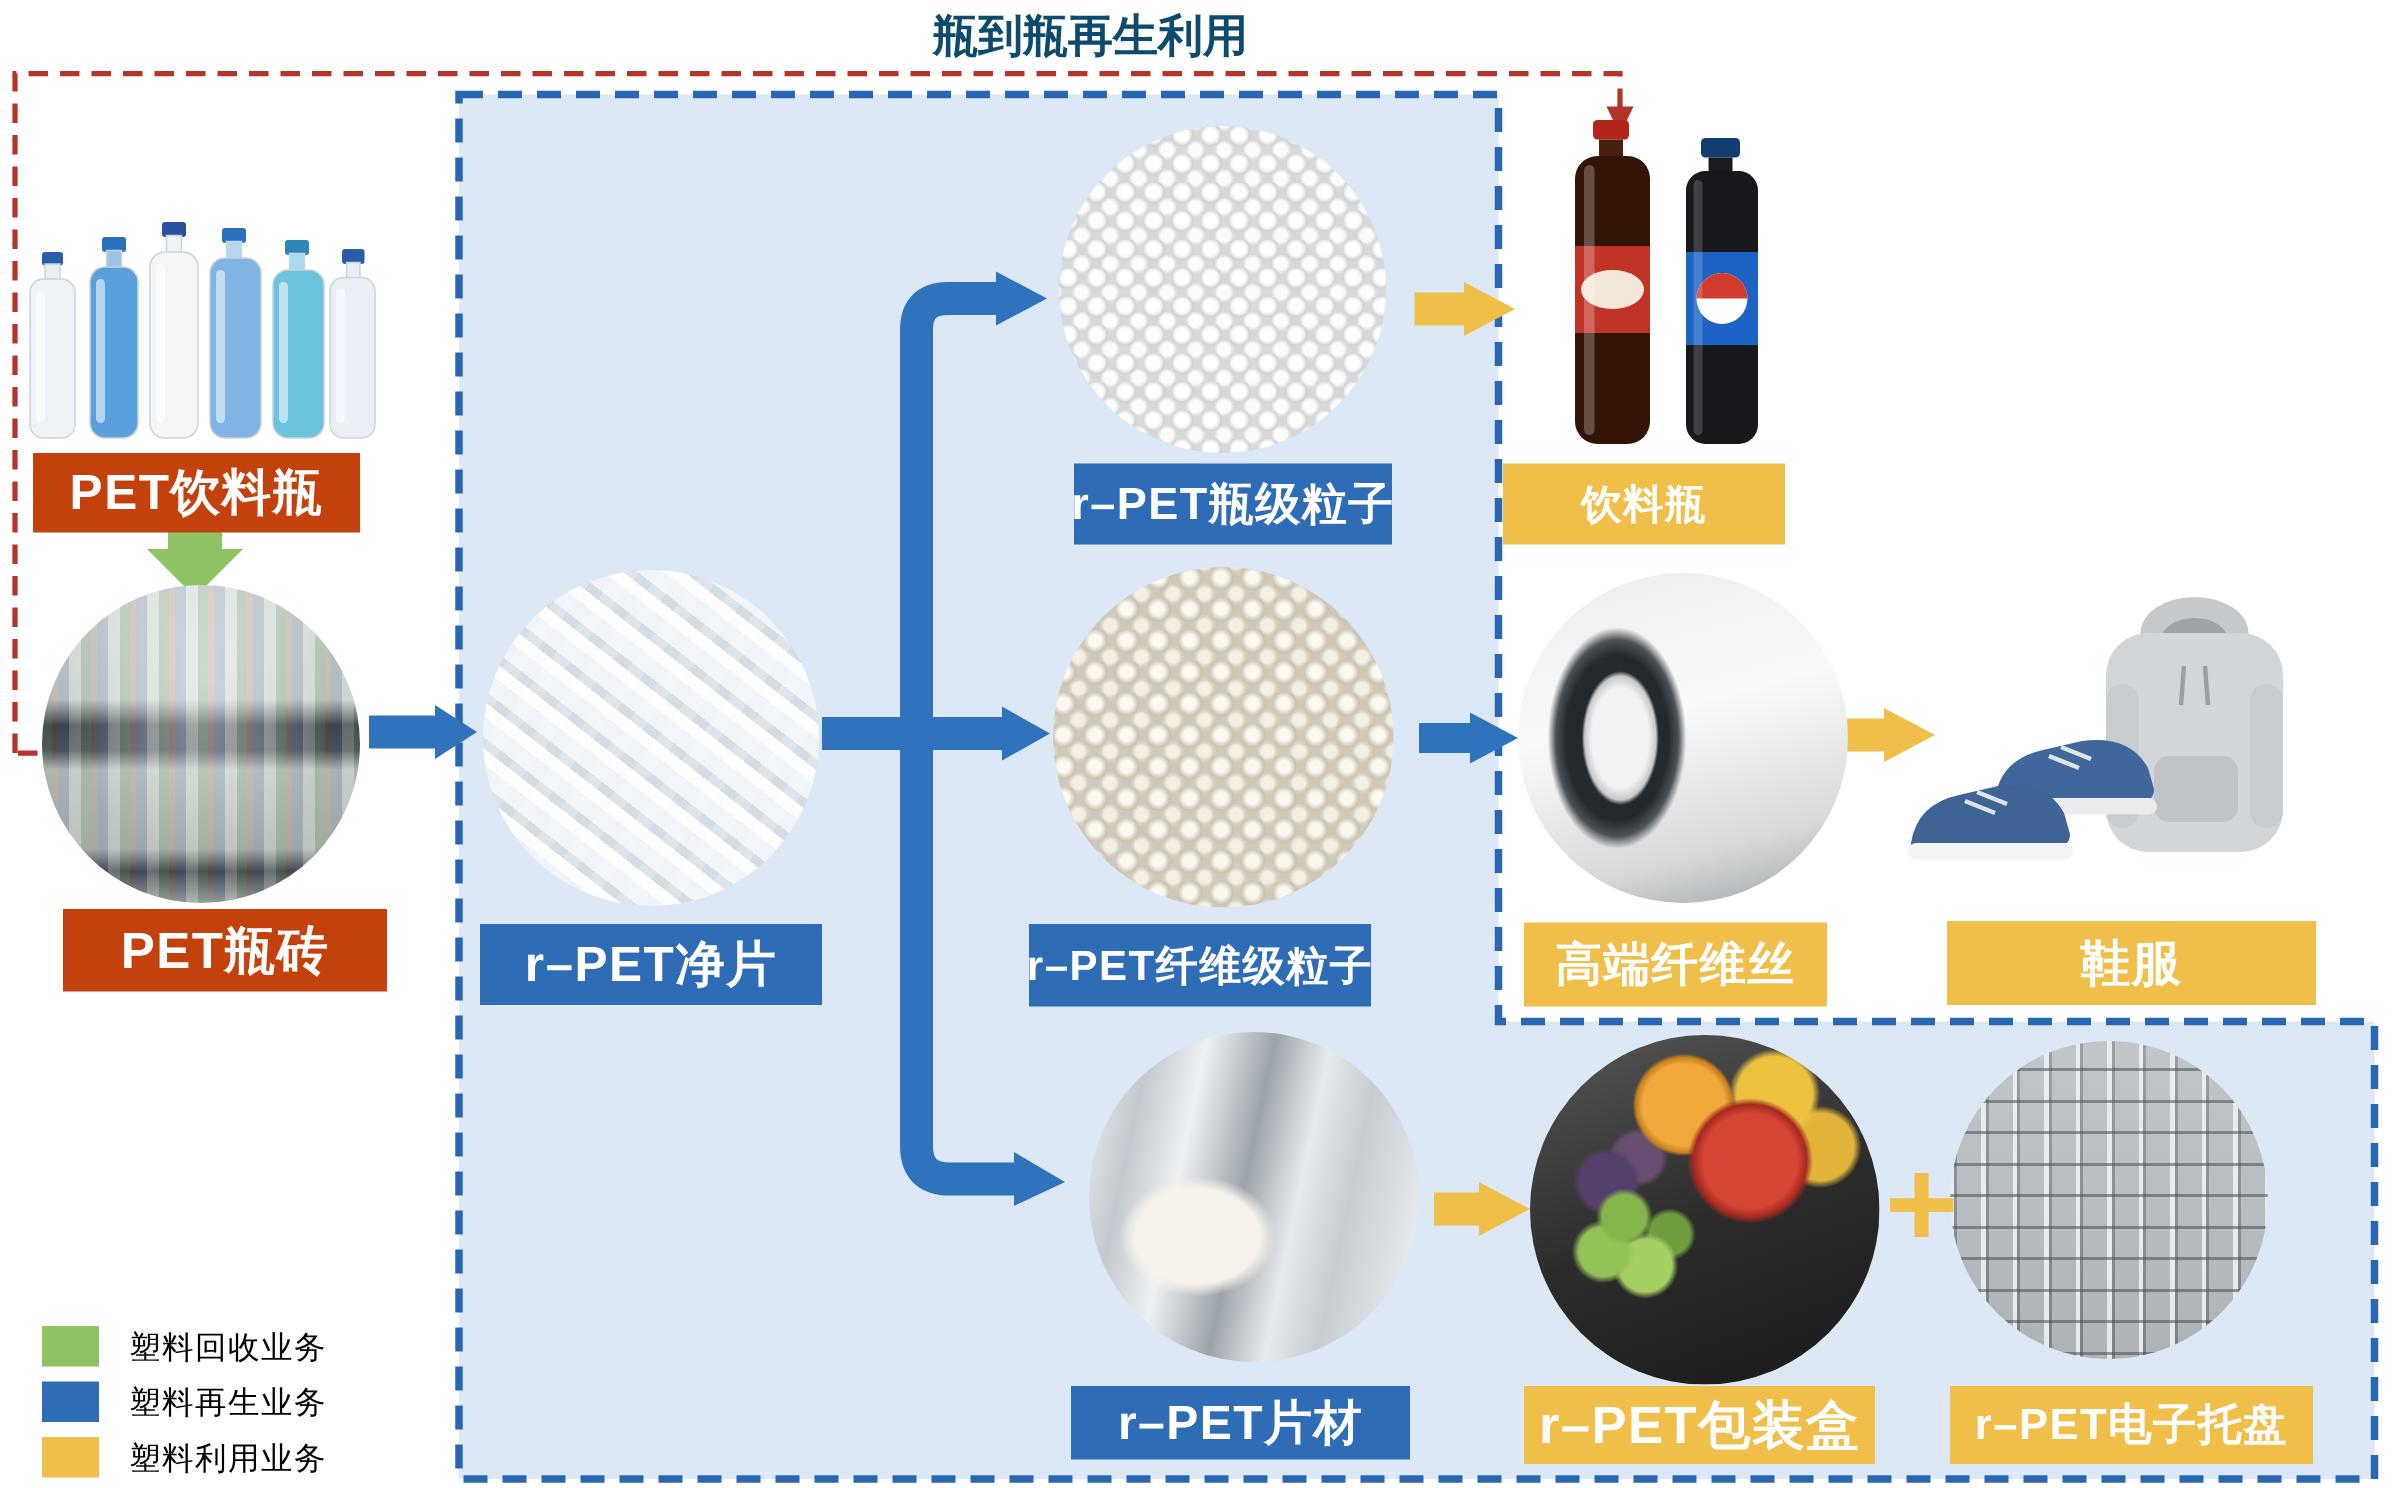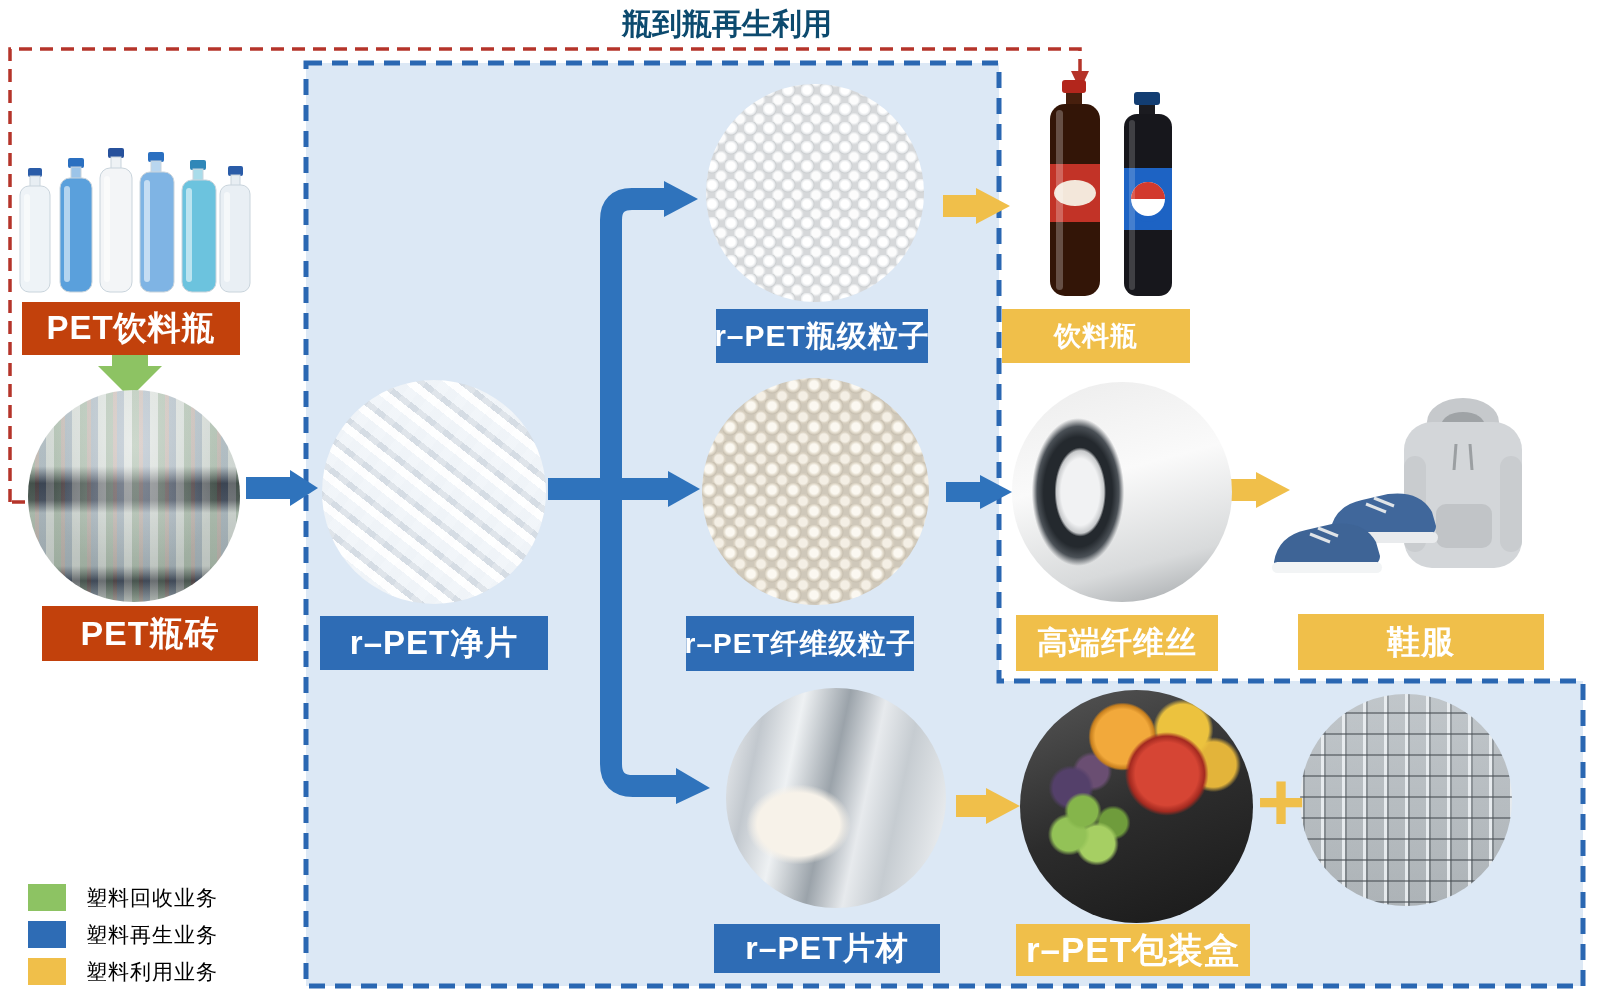--- a/index.html
+++ b/index.html
@@ -206,20 +206,21 @@
   <div class="tag tag-green" style="left:22px;  top:302px; width:218px; height:53px; font-size:33px;">PET饮料瓶</div>
   <div class="tag tag-green" style="left:22px;  top:606px; width:216px; height:55px; font-size:34px;margin-left:20px;">PET瓶砖</div>
   <div class="tag tag-blue" style="left:320px; top:616px; width:228px; height:54px; font-size:33px;">r–PET净片</div>
   <div class="tag tag-blue" style="left:716px; top:309px; width:212px; height:54px; font-size:30px;">r–PET瓶级粒子</div>
   <div class="tag tag-blue" style="left:686px; top:616px; width:228px; height:55px; font-size:28px;">r–PET纤维级粒子</div>
   <div class="tag tag-blue" style="left:714px; top:924px; width:226px; height:49px; font-size:32px;text-align:center;">r–PET片材</div>
   <div class="tag tag-yellow" style="left:1002px;top:309px; width:188px; height:54px; font-size:27px;">饮料瓶</div>
   <div class="tag tag-yellow" style="left:1016px;top:615px; width:202px; height:56px; font-size:31px;">高端纤维丝</div>
   <div class="tag tag-yellow" style="left:1298px;top:614px; width:246px; height:56px; font-size:33px;">鞋服</div>
   <div class="tag tag-yellow" style="left:1016px;top:924px; width:234px; height:52px; font-size:35px;text-align:center;">r–PET包装盒</div>
+  <div class="tag tag-yellow" style="left:1300px;top:924px; width:242px; height:52px; font-size:29px;">r–PET电子托盘</div>
 
   <div id="plus-sign" style="left:1236px;top:752px;width:90px;height:104px;font-size:84px;line-height:100px;">+</div>
 
 
   <div id="legend">
     <div class="legend-row">
       <span class="legend-swatch" style="background:#8dc363;"></span>
       <span class="legend-label">塑料回收业务</span>
     </div>
     <div class="legend-row">

